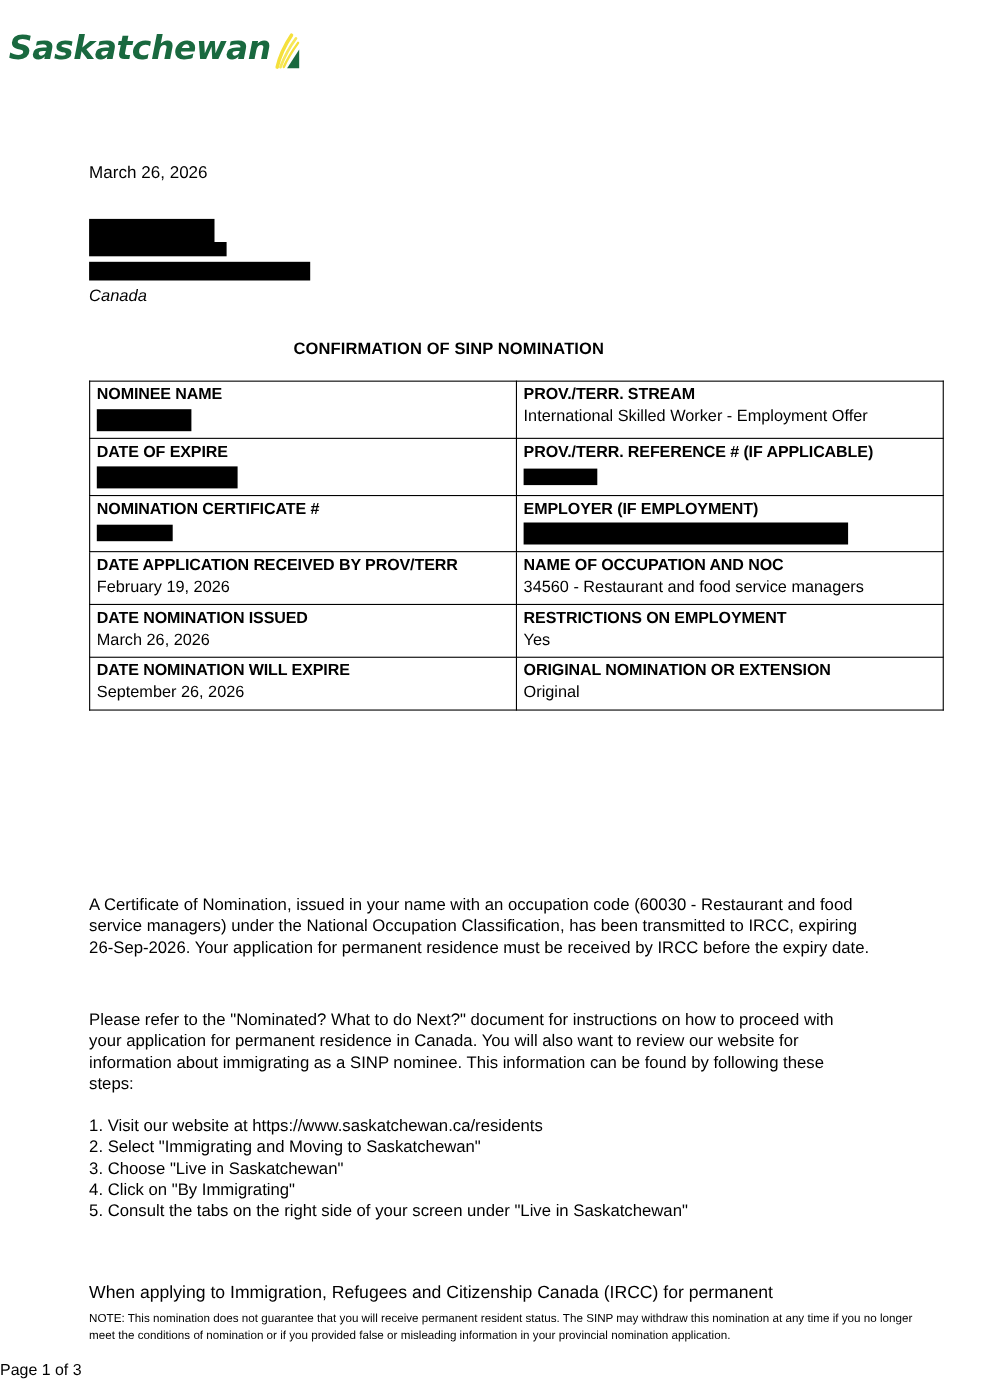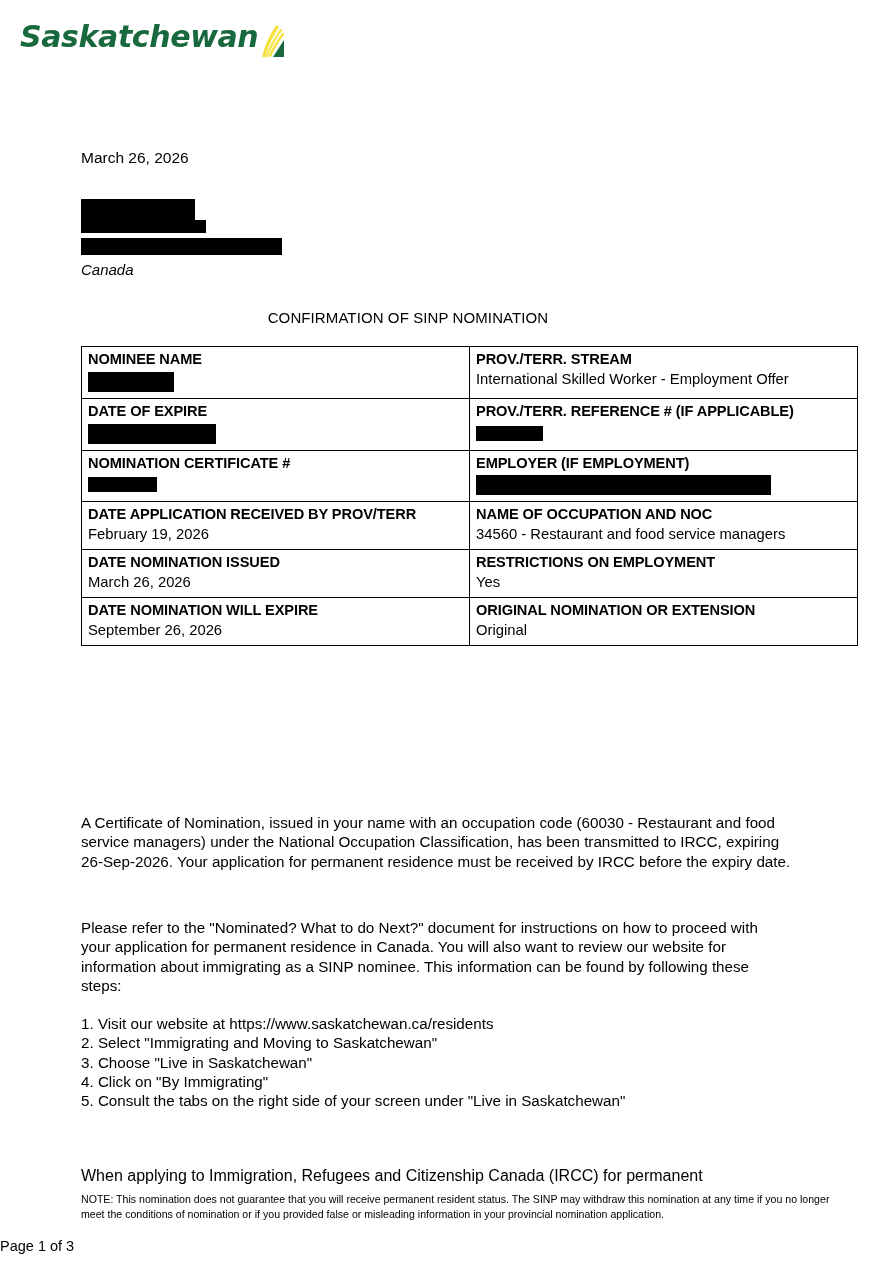--- a/index.html
+++ b/index.html
@@ -12,24 +12,25 @@
     height: 1261px;
     position: relative;
     font-family: "Liberation Sans", sans-serif;
     color: #000000;
     overflow: hidden;
   }
 
   
   .logo-wrap {
     position: absolute;
-    left: 20px;
+    left: 8px;
     top: 22px;
     height: 46px;
     display: flex;
+    align-items: center;
   }
   .logo-word {
     font-family: "DejaVu Sans", sans-serif;
     font-style: italic;
     font-weight: 600;
     font-size: 30px;
     letter-spacing: -0.4px;
     color: #19693f;
     line-height: 1;
   }
@@ -78,21 +79,21 @@
     line-height: 1.2;
     font-style: italic;
   }
 
   .doc-title {
     position: absolute;
     left: 0;
     top: 309px;
     width: 816px;
     text-align: center;
-    font-weight: normal;
+    font-weight: bold;
     font-size: 15px;
     letter-spacing: 0.1px;
   }
 
   
   .info-table {
     position: absolute;
     left: 81px;
     top: 346px;
     width: 750px;

